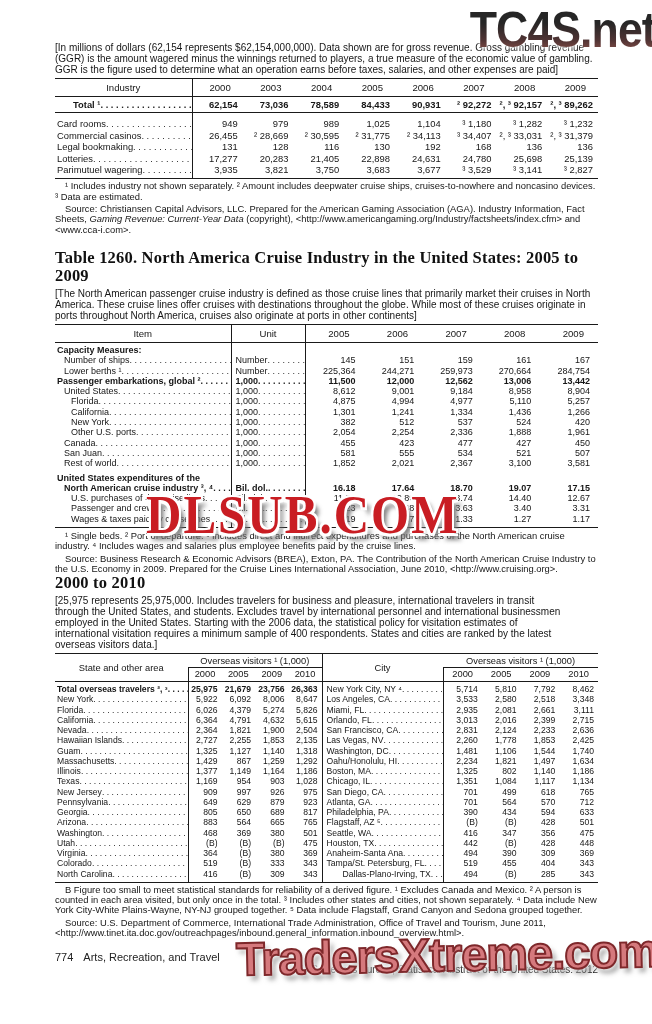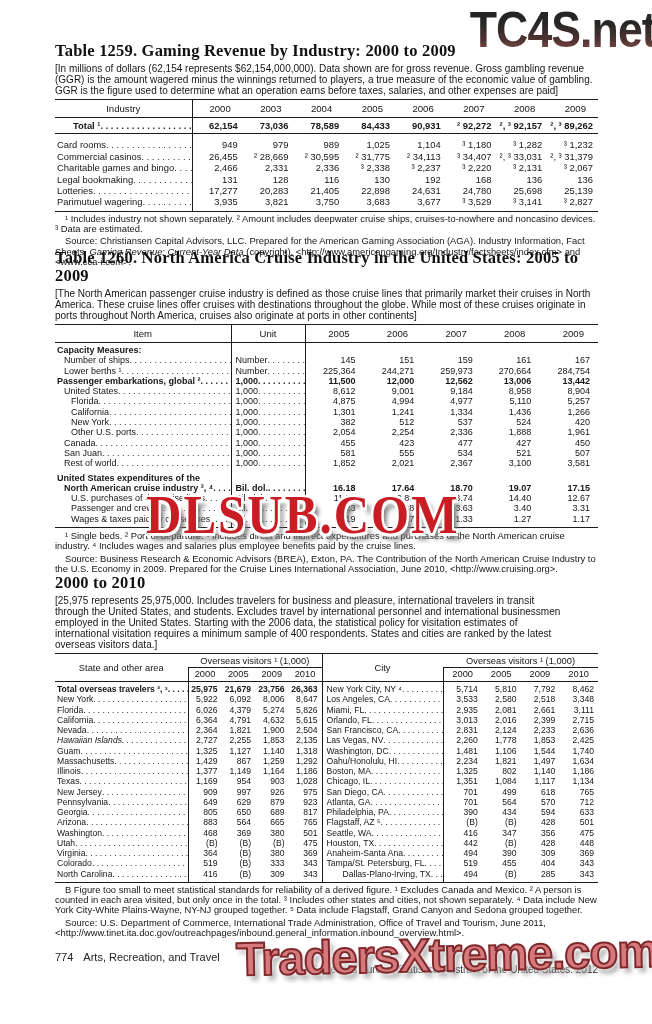--- a/index.html
+++ b/index.html
@@ -96,21 +96,20 @@
          font-family:"Liberation Sans",sans-serif;color:#d5797d;
          -webkit-text-stroke:2px #7e282b;transform:rotate(-1.2deg);
          text-shadow:0 0 2px #fff,0 0 4px #fff,0 0 6px #fff,4px 5px 5px rgba(125,125,125,.75);}
 </style>
 </head>
 <body>
 
 <div class="page">
 
   <section id="sec1259">
-    <h2>Table 1259. Gaming Revenue by Industry: 2000 to 2009</h2>
     <p class="note">[In millions of dollars (62,154 represents $62,154,000,000). Data shown are for gross revenue. Gross gambling revenue (GGR) is the amount wagered minus the winnings returned to players, a true measure of the economic value of gambling. GGR is the figure used to determine what an operation earns before taxes, salaries, and other expenses are paid]</p>
     <table id="t59">
       <colgroup>
         <col style="width:137px">
         <col span="8" style="width:50.75px">
       </colgroup>
       <thead>
         <tr id="t59head">
           <th style="text-align:center">Industry</th>
         <th class="yr">2000</th>
@@ -164,36 +163,20 @@
               </div>
             </td>
             <td class="num">26,455</td>
             <td class="num">² 28,669</td>
             <td class="num">² 30,595</td>
             <td class="num">² 31,775</td>
             <td class="num">² 34,113</td>
             <td class="num">³ 34,407</td>
             <td class="num">², ³ 33,031</td>
             <td class="num">², ³ 31,379</td>
-          </tr>
-          <tr>
-            <td style="padding-left: 2px;">
-              <div class="lw">
-                <span class="lt">Charitable games and bingo</span>
-                <span class="dots"></span>
-              </div>
-            </td>
-            <td class="num">2,466</td>
-            <td class="num">2,331</td>
-            <td class="num">2,336</td>
-            <td class="num">³ 2,338</td>
-            <td class="num">³ 2,237</td>
-            <td class="num">³ 2,220</td>
-            <td class="num">³ 2,131</td>
-            <td class="num">³ 2,067</td>
           </tr>
           <tr>
             <td style="padding-left: 2px;">
               <div class="lw">
                 <span class="lt">Legal bookmaking</span>
                 <span class="dots"></span>
               </div>
             </td>
             <td class="num">131</td>
             <td class="num">128</td>
@@ -716,21 +699,21 @@
                 <span class="lt">San Francisco, CA</span>
                 <span class="dots"></span>
               </div>
             </td>
             <td class="num">2,831</td>
             <td class="num">2,124</td>
             <td class="num">2,233</td>
             <td class="num">2,636</td>
           </tr>
           <tr>
-            <td class="slbl" style="padding-left: 2px; font-style: italic;">
+            <td class="slbl" style="padding-left: 2px;">
               <div class="lw">
                 <span class="lt">Hawaiian Islands</span>
                 <span class="dots"></span>
               </div>
             </td>
             <td class="num svnum">2,727</td>
             <td class="num svnum">2,255</td>
             <td class="num svnum">1,853</td>
             <td class="num svnum">2,135</td>
             <td class="clbl" style="padding-left: 4px; margin-left: 19px;">

